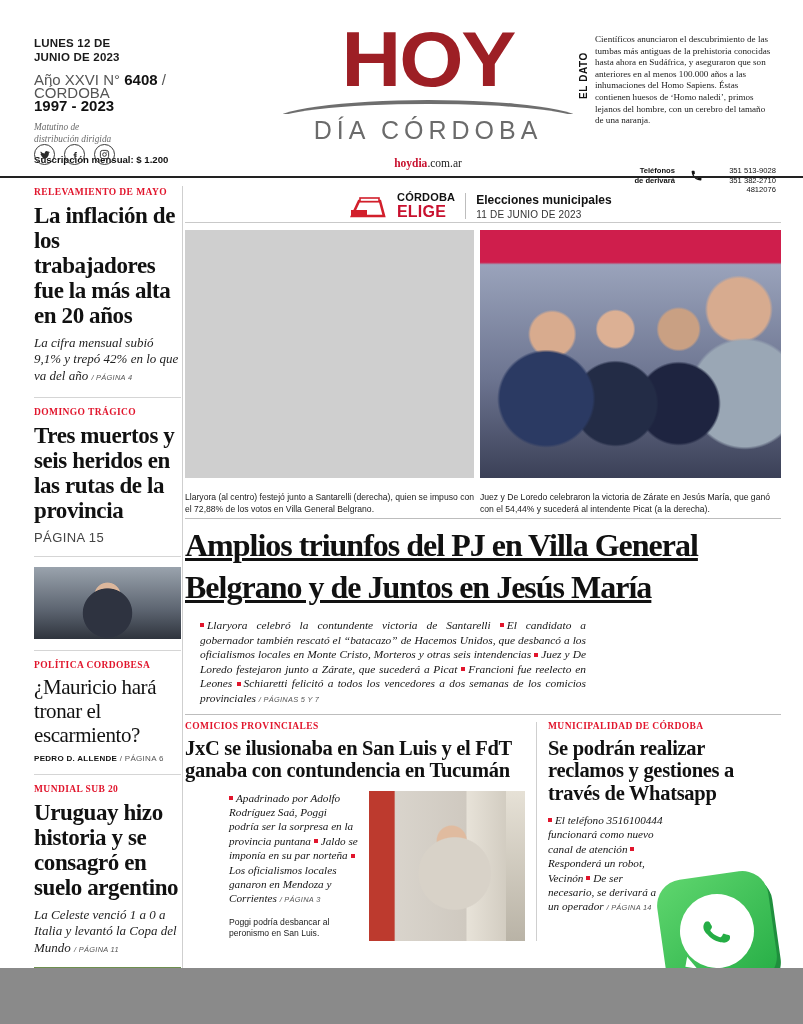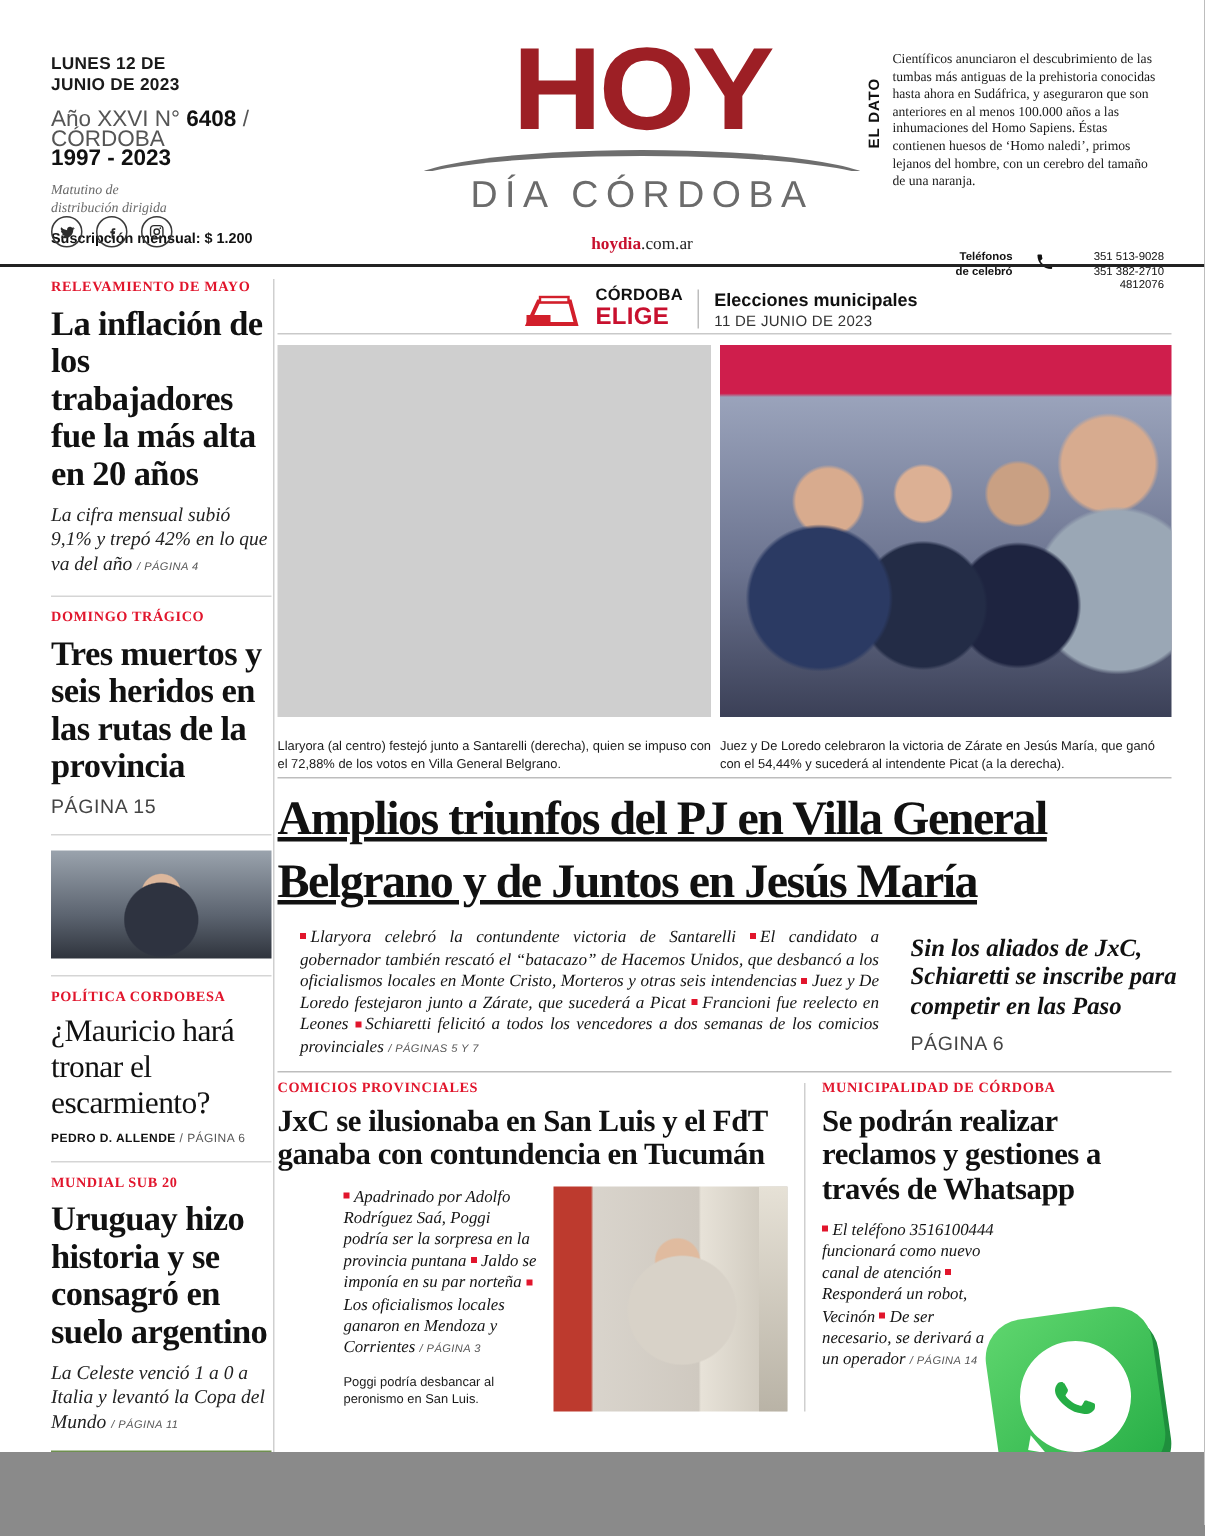--- a/index.html
+++ b/index.html
@@ -233,21 +233,21 @@
     </div>
 
     <div class="dato">
       <div class="dato-label">EL DATO</div>
       <div class="dato-text">Científicos anunciaron el descubrimiento de las tumbas más antiguas de la prehistoria conocidas hasta ahora en Sudáfrica, y aseguraron que son anteriores en al menos 100.000 años a las inhumaciones del Homo Sapiens. Éstas contienen huesos de ‘Homo naledi’, primos lejanos del hombre, con un cerebro del tamaño de una naranja.</div>
     </div>
 
     <div class="phones">
       <div class="ph-lab">
         <div>Teléfonos</div>
-        <div>de celebró</div>
+        <div>de derivará</div>
       </div>
       <div class="ph-ico">
         <svg width="13" height="13" viewBox="0 0 24 24" fill="currentColor">
             <path d="M6.6 10.8c1.4 2.8 3.8 5.1 6.6 6.6l2.2-2.2c.3-.3.7-.4 1-.2 1.2.4 2.4.6 3.7.6.6 0 1 .4 1 1V20c0 .6-.4 1-1 1C10.6 21 3 13.4 3 4c0-.6.4-1 1-1h3.5c.6 0 1 .4 1 1 0 1.3.2 2.5.6 3.7.1.3 0 .7-.2 1l-2.3 2.1z"></path>
           </svg>
       </div>
       <div class="ph-nums">
         <div>351 513-9028</div>
         <div>351 382-2710</div>
         <div>4812076</div>
@@ -335,24 +335,20 @@
   <div class="lead-wrap">
     <div class="lead">
       <span class="sq"></span><span>Llaryora celebró la contundente victoria de Santarelli</span>
       <span class="sq"></span><span>El candidato a gobernador también rescató el “batacazo” de Hacemos Unidos, que desbancó a los oficialismos locales en Monte Cristo, Morteros y otras seis intendencias</span>
       <span class="sq"></span><span>Juez y De Loredo festejaron junto a Zárate, que sucederá a Picat</span>
       <span class="sq"></span><span>Francioni fue reelecto en Leones</span>
       <span class="sq"></span><span>Schiaretti felicitó a todos los vencedores a dos semanas de los comicios provinciales</span>
       <span class="pg">/ PÁGINAS 5 Y 7</span>
     </div>
     <div class="lead-div"></div>
-    <div class="sidebar-note">
-      <div class="sn-h">Sin los aliados de JxC, Schiaretti se inscribe para competir en las Paso</div>
-      <div class="pgline sn-p">PÁGINA 6</div>
-    </div>
   </div>
 
   <div class="bigrule" style="left:185px;top:714px;width:596px;background:#bdbdbd;"></div>
 
   <div class="bot">
 
     <div class="bot-left">
       <div class="kicker">COMICIOS PROVINCIALES</div>
       <div class="h-bot">JxC se ilusionaba en San Luis y el FdT ganaba con contundencia en Tucumán</div>
       <div class="bot-body">

